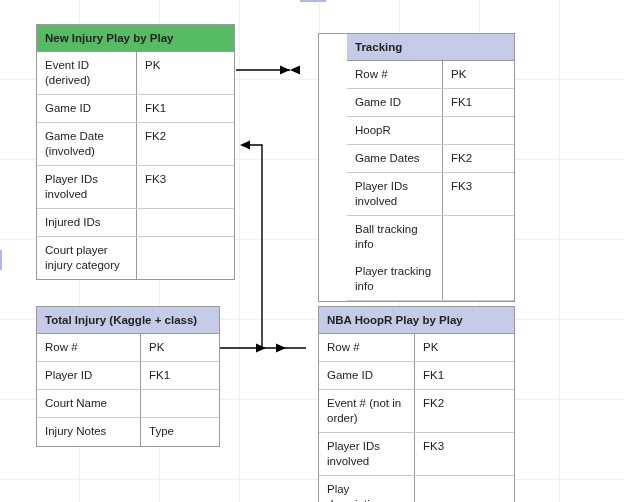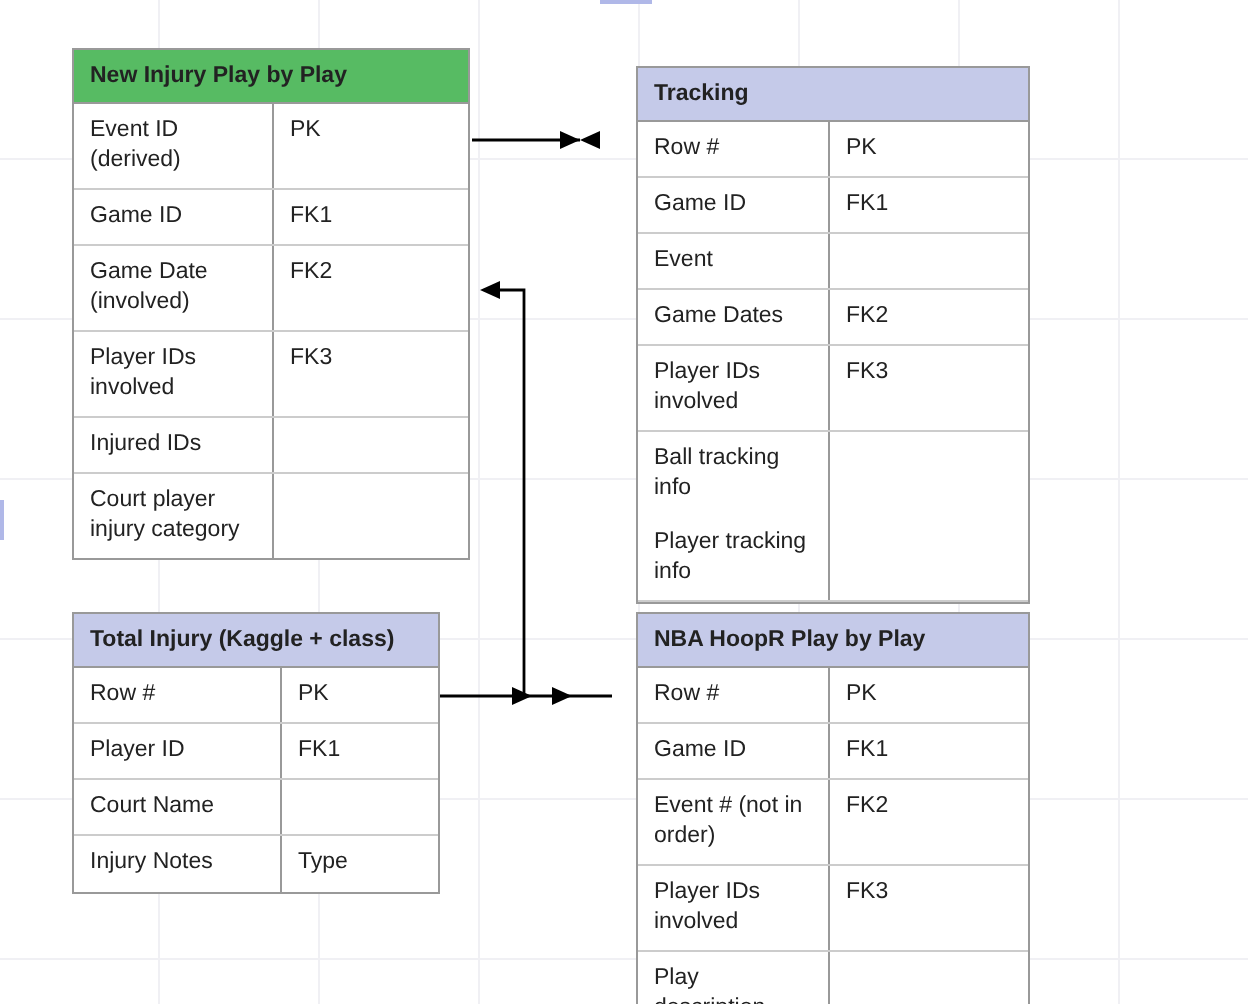--- a/index.html
+++ b/index.html
@@ -135,33 +135,33 @@
         <div class="cell-name">Injured IDs</div>
         <div class="cell-key"></div>
       </div>
       <div class="row last">
         <div class="cell-name">Court player injury category</div>
         <div class="cell-key"></div>
       </div>
     </div>
   </div>
 
-  <div class="table-box" id="tbl-tracking" style="left:318px; top:33px; width:197px;">
+  <div class="table-box" id="tbl-tracking" style="left:318px; top:33px; width:197px;padding-left:28px;">
     <div class="table-title purple-title">Tracking</div>
     <div class="rows">
       <div class="row">
         <div class="cell-name">Row #</div>
         <div class="cell-key">PK</div>
       </div>
       <div class="row">
         <div class="cell-name">Game ID</div>
         <div class="cell-key">FK1</div>
       </div>
       <div class="row">
-        <div class="cell-name">Event</div>
+        <div class="cell-name">HoopR</div>
         <div class="cell-key"></div>
       </div>
       <div class="row">
         <div class="cell-name">Game Dates</div>
         <div class="cell-key">FK2</div>
       </div>
       <div class="row">
         <div class="cell-name">Player IDs involved</div>
         <div class="cell-key">FK3</div>
       </div>

